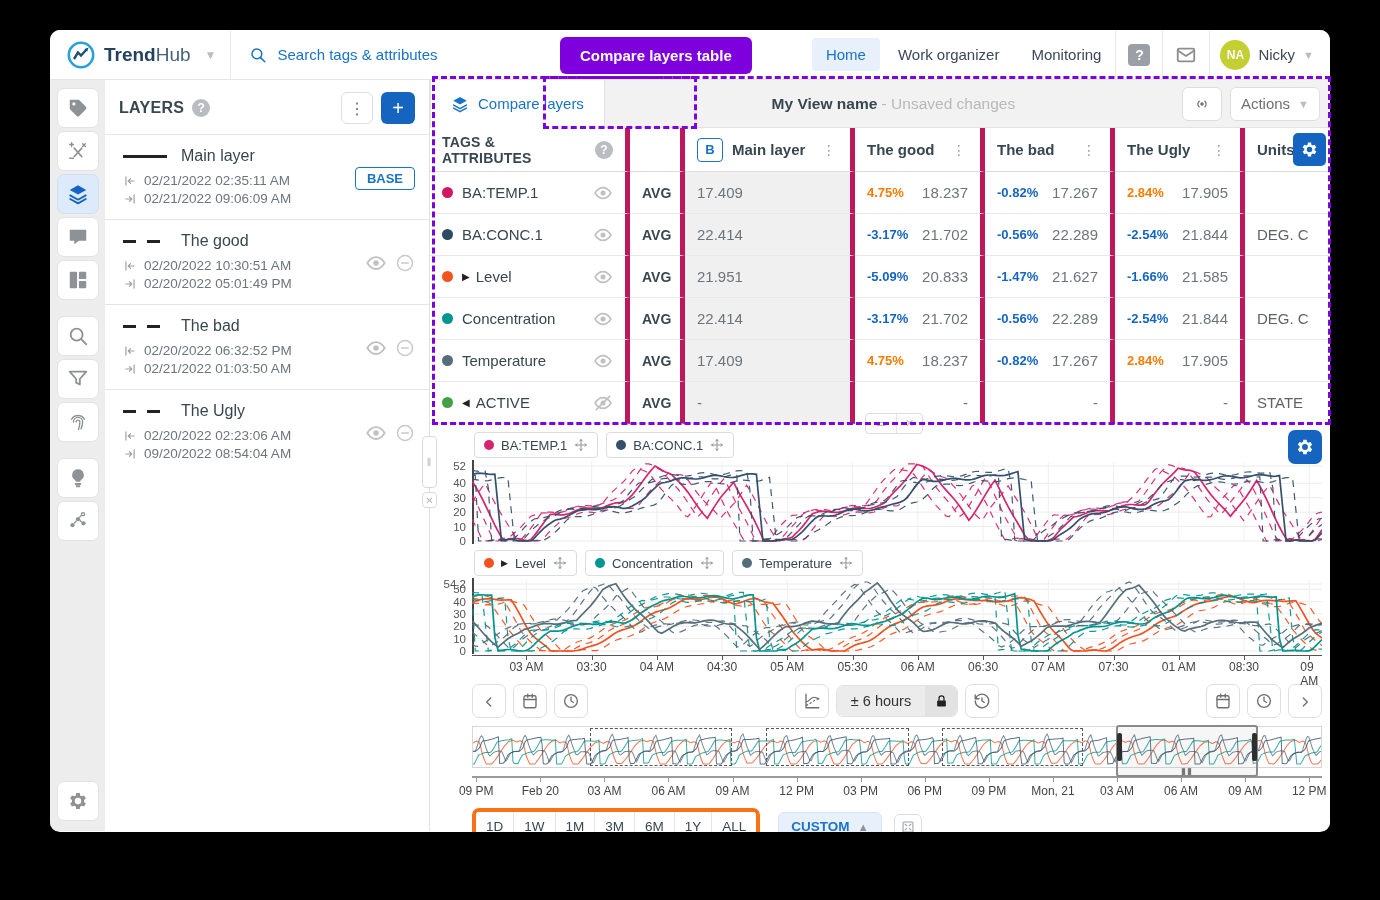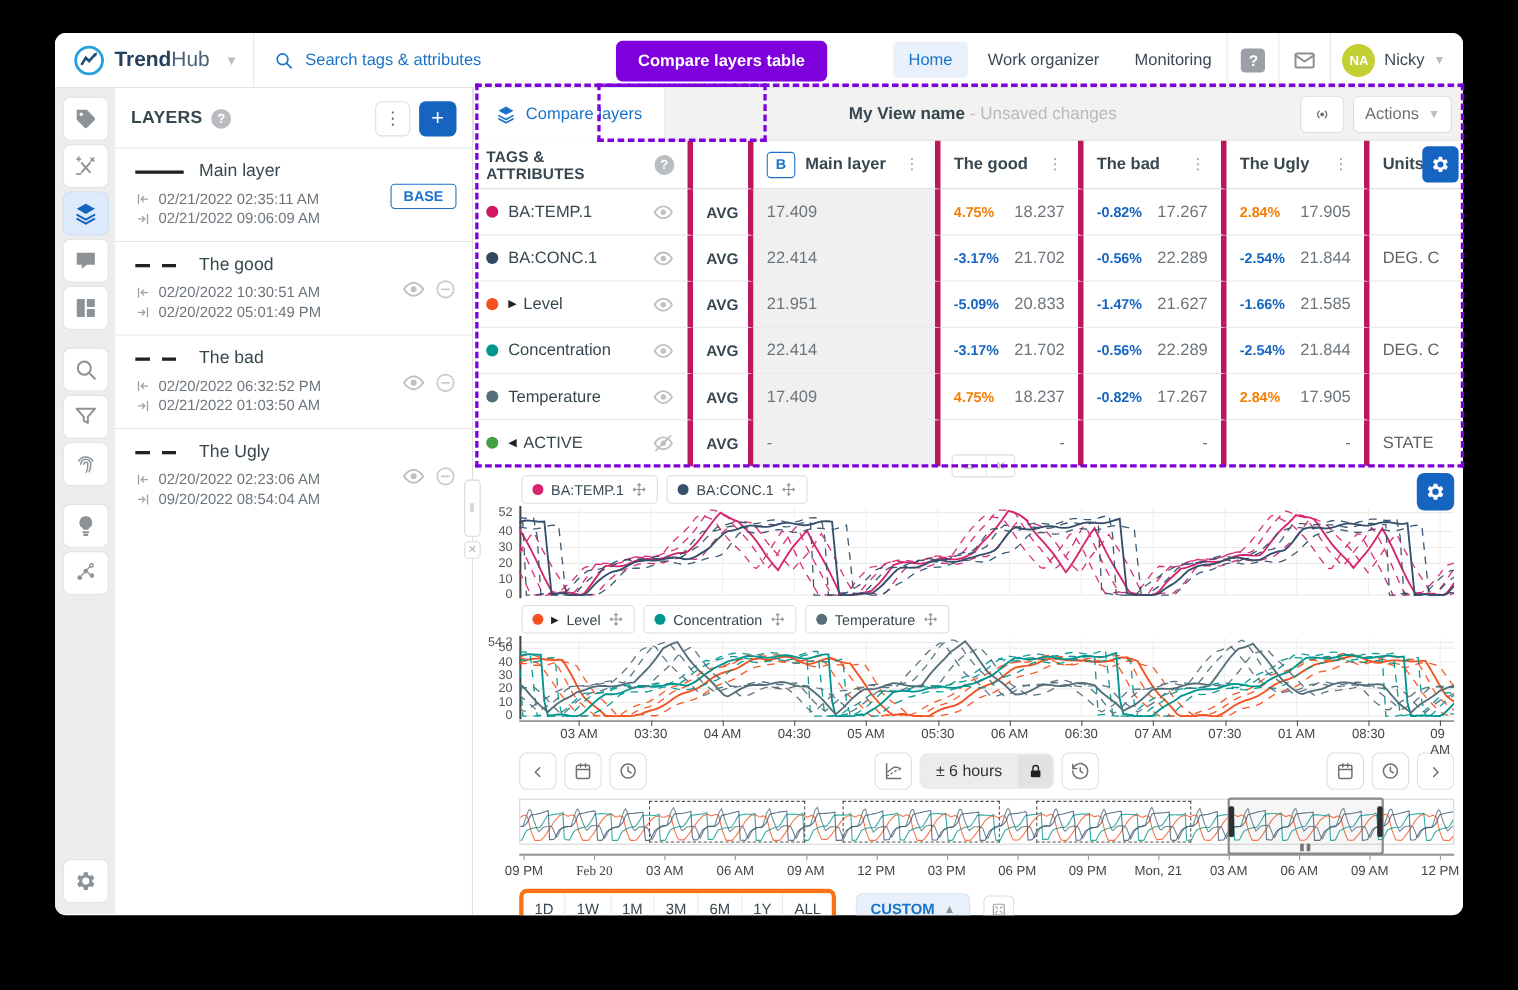--- a/index.html
+++ b/index.html
@@ -900,21 +900,21 @@
                 <div class="ov-region" style="left: 55.3%; width: 16.6%;"></div>
                 <div class="ov-brush" style="left: 75.8%; width: 16.8%;">
                   <span class="grip2">▮▮</span>
                 </div>
               </div>
           </div>
           <div class="ov-labels" id="ovlabels">
               <i style="left: 0.5%;"></i>
               <span class="[object Object]" style="left: 0.5%;">09 PM</span>
               <i style="left: 8.03846%;"></i>
-              <span class="[object Object]" style="left: 8.03846%; font-family: Liberation Serif, serif;">Feb 20</span>
+              <span class="[object Object]" style="left: 8.03846%;">Feb 20</span>
               <i style="left: 15.5769%;"></i>
               <span class="[object Object]" style="left: 15.5769%;">03 AM</span>
               <i style="left: 23.1154%;"></i>
               <span class="[object Object]" style="left: 23.1154%;">06 AM</span>
               <i style="left: 30.6538%;"></i>
               <span class="[object Object]" style="left: 30.6538%;">09 AM</span>
               <i style="left: 38.1923%;"></i>
               <span class="[object Object]" style="left: 38.1923%;">12 PM</span>
               <i style="left: 45.7308%;"></i>
               <span class="[object Object]" style="left: 45.7308%;">03 PM</span>

